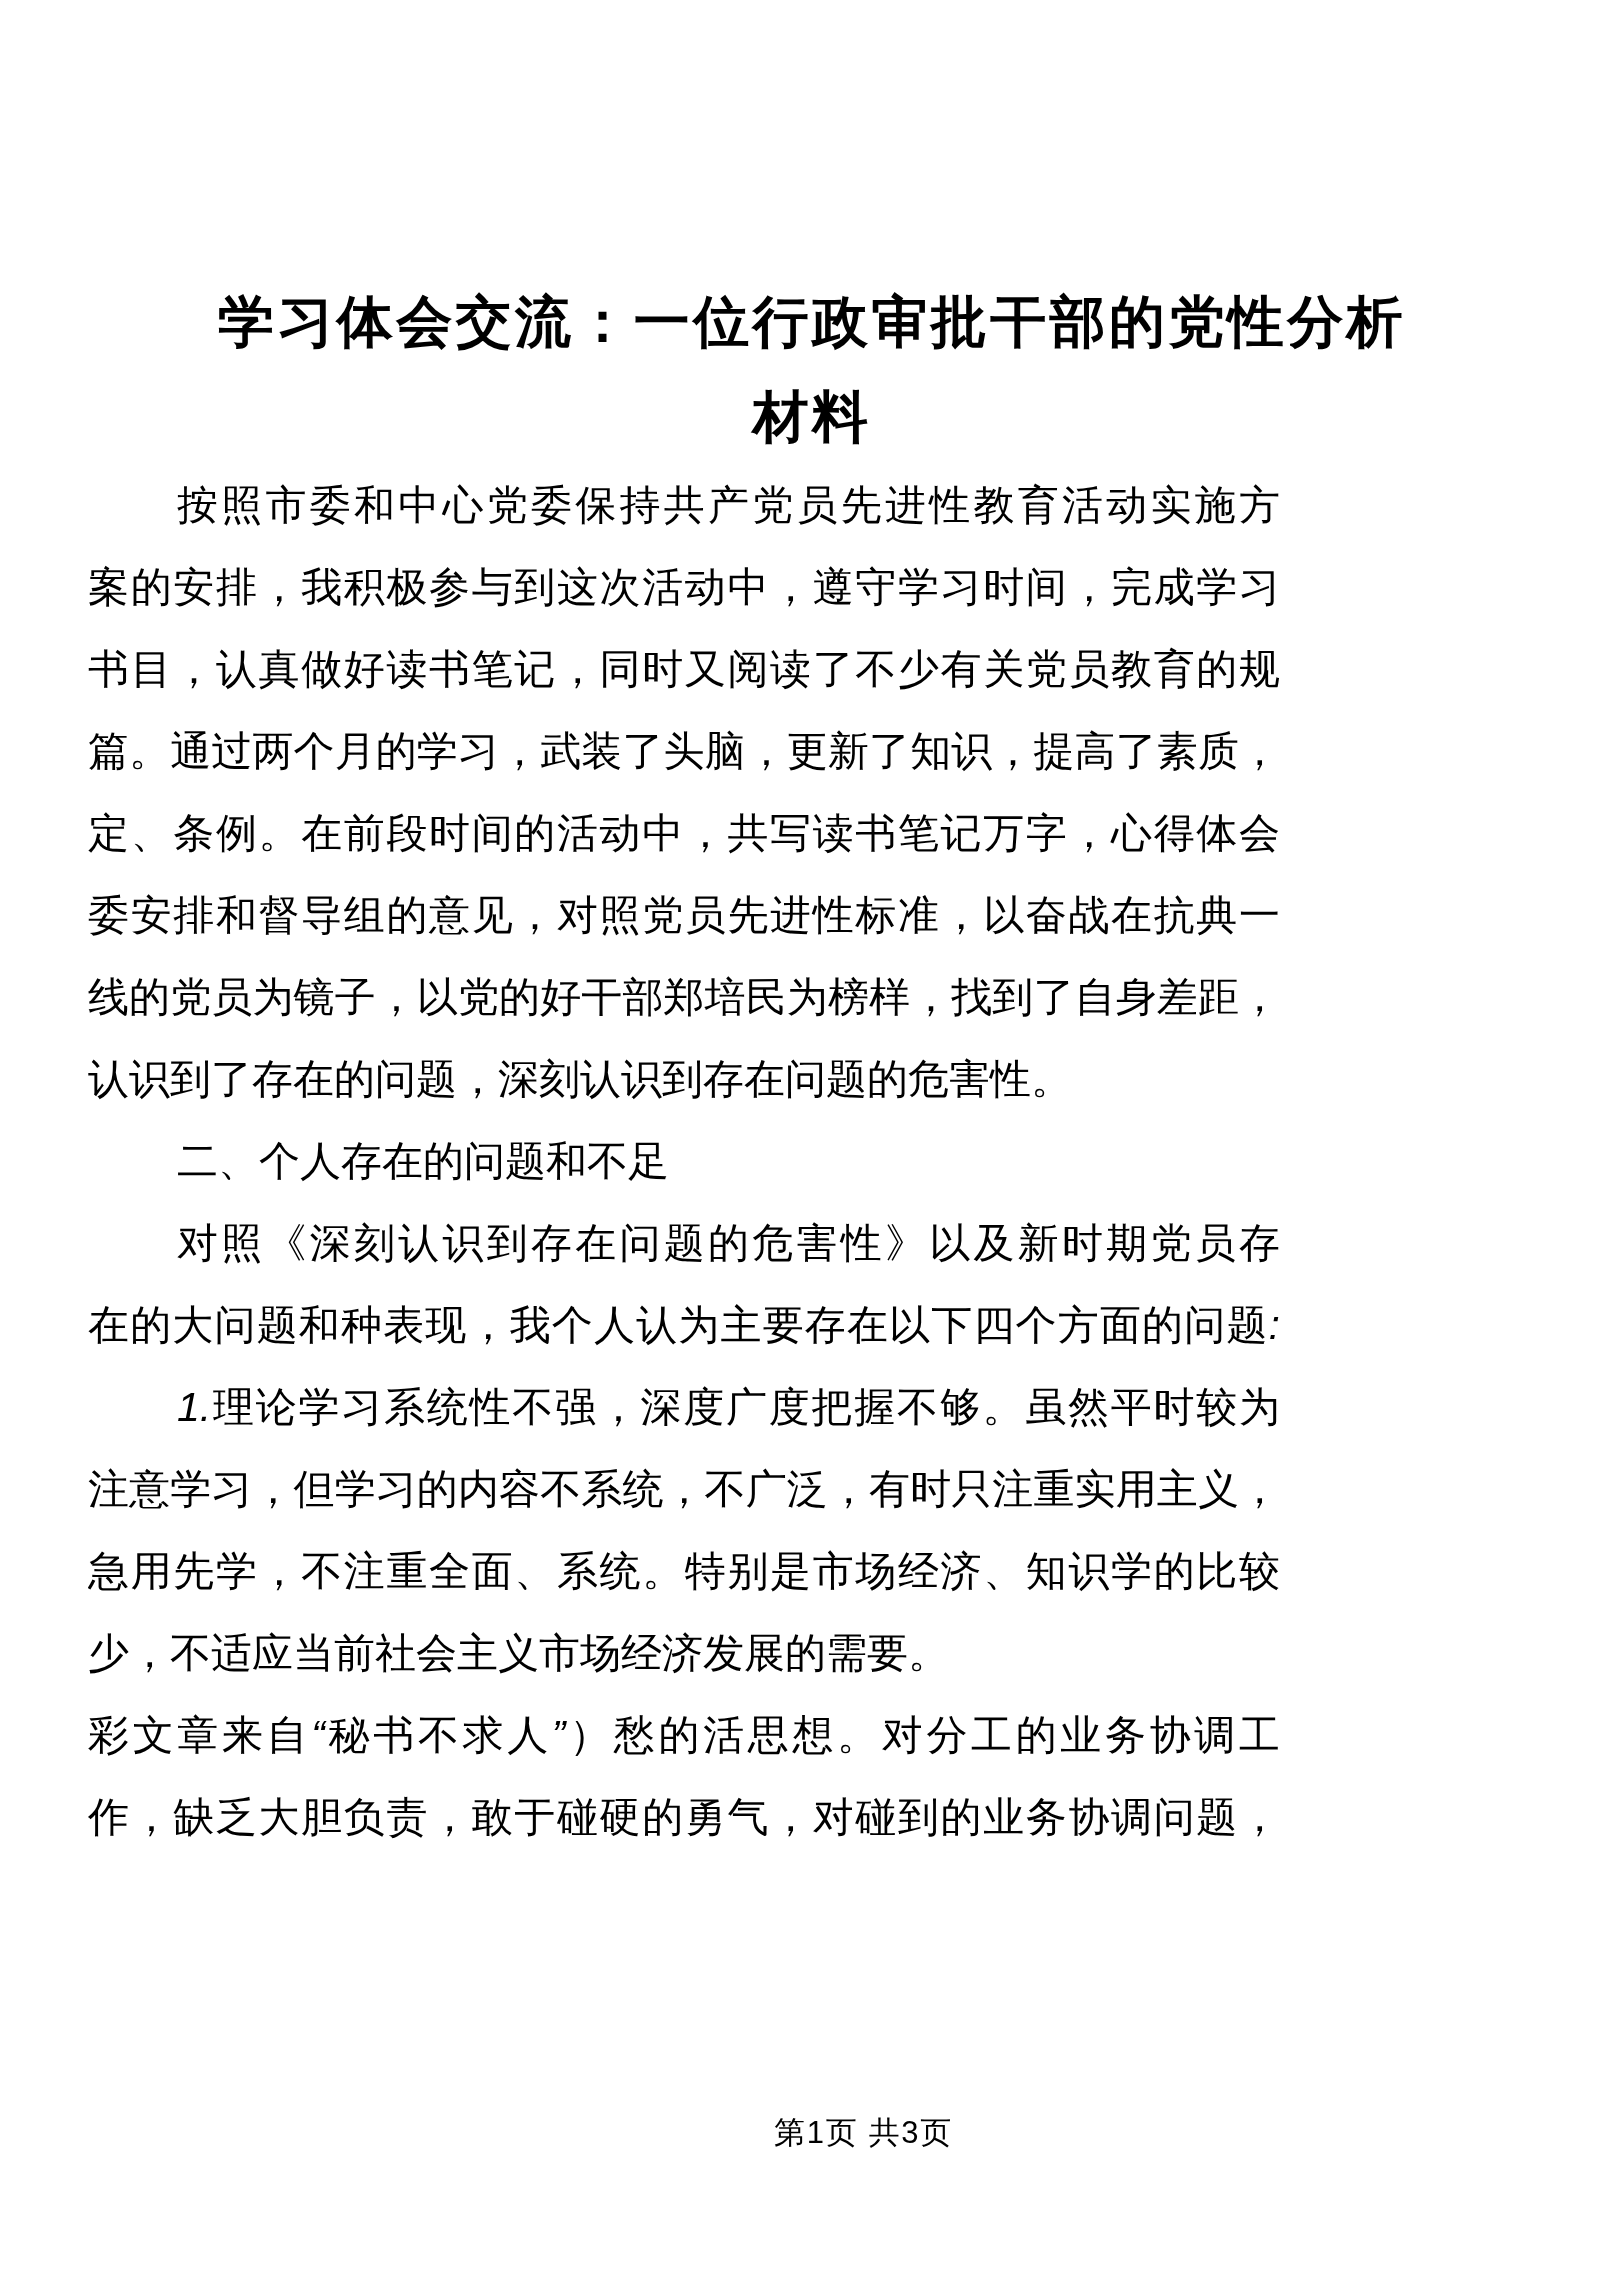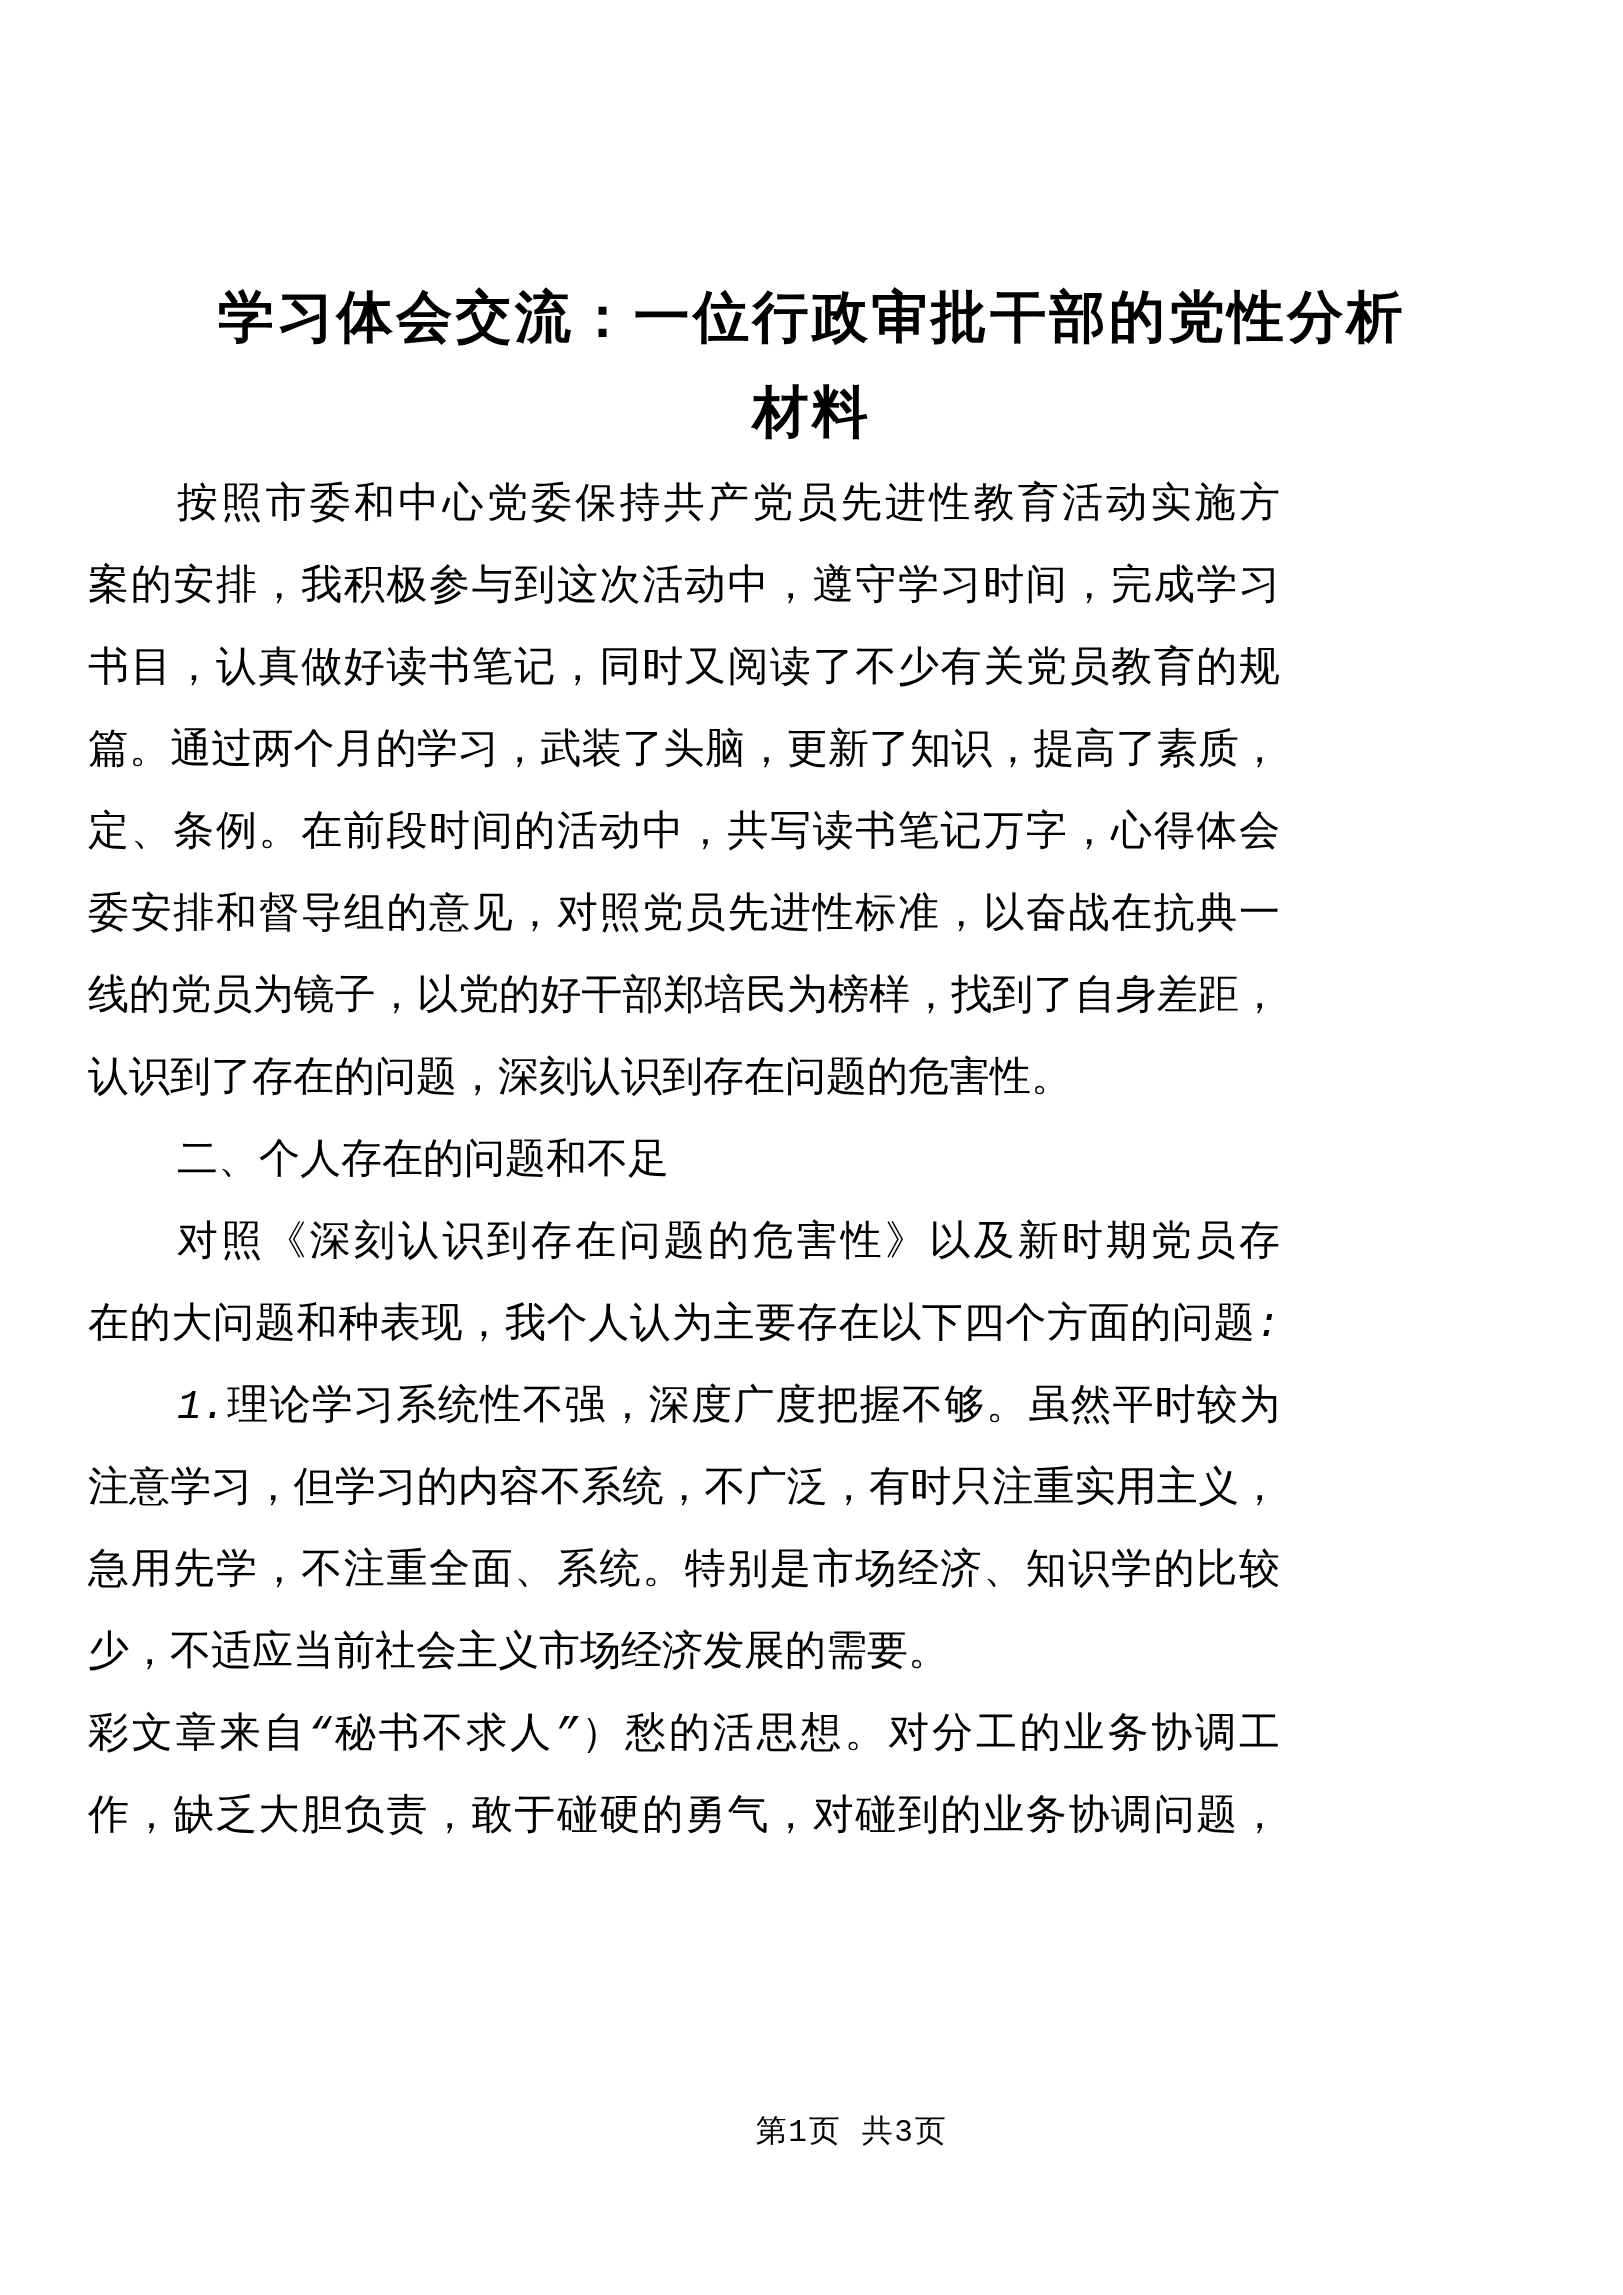--- a/index.html
+++ b/index.html
@@ -6,21 +6,21 @@
     margin: 0;
     padding: 0;
     background: #ffffff;
   }
   .page {
     position: relative;
     width: 1623px;
     height: 2295px;
     background: #ffffff;
     overflow: hidden;
-    font-family: Liberation Mono, monospace;
+    font-family: Liberation Sans, sans-serif;
     color: #000000;
   }
   .doc-title {
     padding-top: 274px;
     width: 1192px;
     margin: 0 216px;
     text-align: center;
     font-size: 56px;
     line-height: 95px;
     font-weight: bold;
@@ -58,21 +58,21 @@
     top: 2112px;
     left: 0;
     width: 100%;
     text-align: center;
     font-size: 31px;
     line-height: 41px;
     font-style: normal;
   }
   .page-footer .shift {
     position: relative;
-    left: 40px;
+    left: 52px;
     letter-spacing: 1.7px;
   }
 </style>
 </head>
 <body>
 
 <div class="page">
 
   <h1 class="doc-title">
     <span class="t-line">学习体会交流：一位行政审批干部的党性分析</span>

